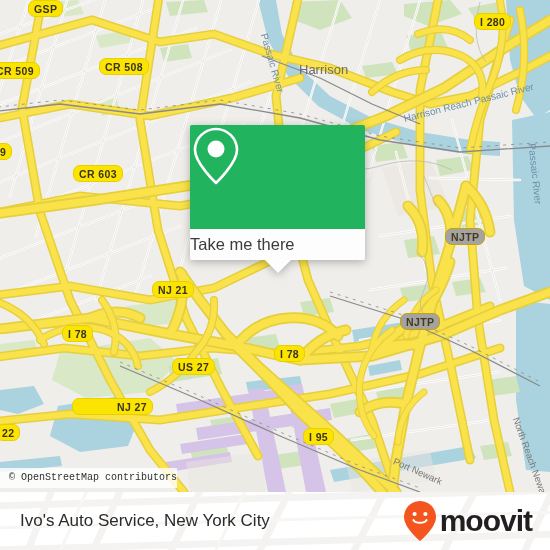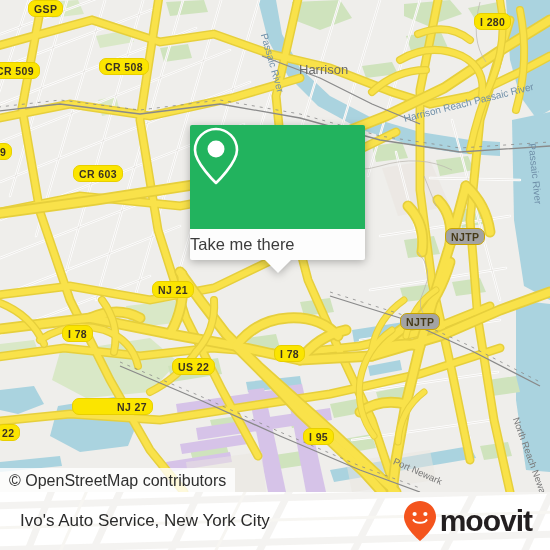--- a/index.html
+++ b/index.html
@@ -52,25 +52,25 @@
     color:#7a7a7a;
     font-size:9.5px;
     white-space:nowrap;
     font-family:"Liberation Sans", sans-serif;
   }
 
   
   #attribution {
     position:absolute; left:0; top:468px;
     background:rgba(255,255,255,0.80);
-    padding:4px 9px 5px 9px;
-    font-size:16px;
+    padding:4px 0 5px 9px;
+    font-size:10px;
     color:#2f2f2f;
     white-space:nowrap;
-    font-family:Liberation Sans, sans-serif;
+    font-family:Liberation Mono, monospace;
   }
 
   
   #callout { position:absolute; left:190px; top:125px; width:175px; filter:drop-shadow(0 2px 4px rgba(0,0,0,0.28)); }
   #callout-head {
     height:104px; background:#22b35e;
     display:flex; align-items:center; justify-content:center;
     border-radius:2px 2px 0 0;
   }
   #callout-action {
@@ -407,21 +407,21 @@
     <div class="shield" style="left:-10px; top:62px;">CR 509</div>
     <div class="shield" style="left:99px;  top:58px;">CR 508</div>
     <div class="shield" style="left:474px; top:13px;">I 280</div>
     <div class="shield" style="left:61px;  top:165px;margin-left:12px;">CR 603</div>
     <div class="shield" style="left:-6px;  top:143px;">9</div>
     <div class="shield toll" style="left:445px; top:228px;">NJTP</div>
     <div class="shield" style="left:152px; top:281px;">NJ 21</div>
     <div class="shield toll" style="left:400px; top:313px;">NJTP</div>
     <div class="shield" style="left:62px;  top:325px;">I 78</div>
     <div class="shield" style="left:274px; top:345px;">I 78</div>
-    <div class="shield" style="left:172px; top:358px;">US 22</div>
+    <div class="shield" style="left:172px; top:358px;">US 27</div>
     <div class="shield" style="left:72px;  top:398px;padding-left:44px;">NJ 27</div>
     <div class="shield" style="left:-4px;  top:424px;">22</div>
     <div class="shield" style="left:303px; top:428px;">I 95</div>
 
     <div id="callout">
       <div id="callout-head">
         <svg width="52" height="62" viewBox="0 0 52 62">
           <path d="M26 4 C14.4 4 5 13.4 5 25 C5 38 26 58 26 58 C26 58 47 38 47 25 C47 13.4 37.6 4 26 4 Z" fill="none" stroke="#ffffff" stroke-width="2.6" stroke-linejoin="round"></path>
           <circle cx="26" cy="24" r="8.5" fill="#ffffff"></circle>
         </svg>

